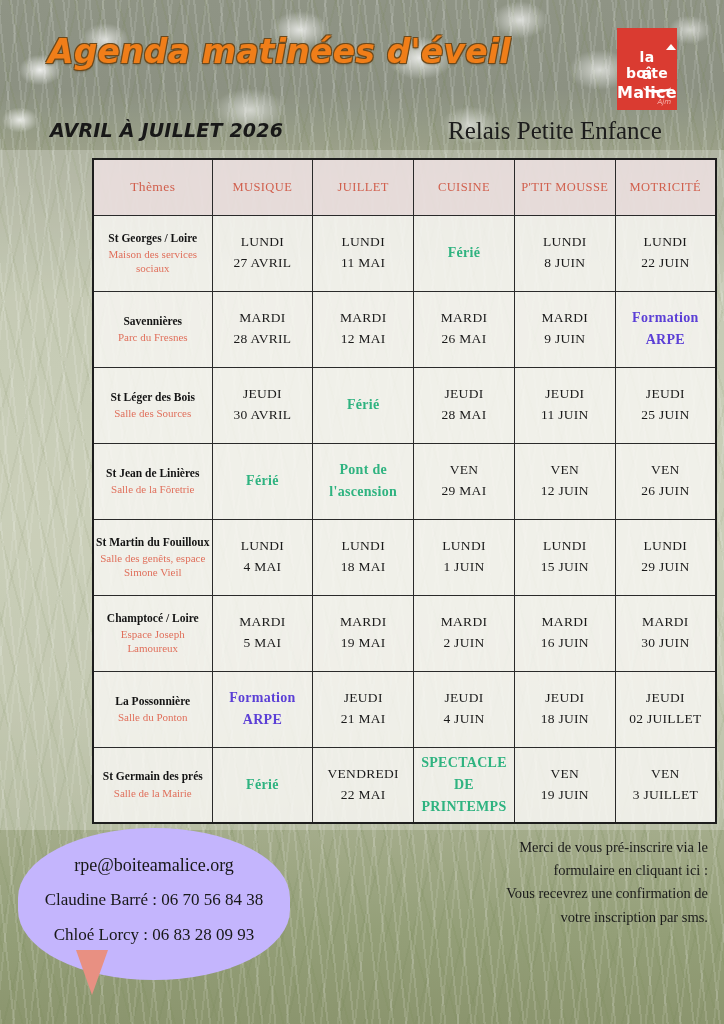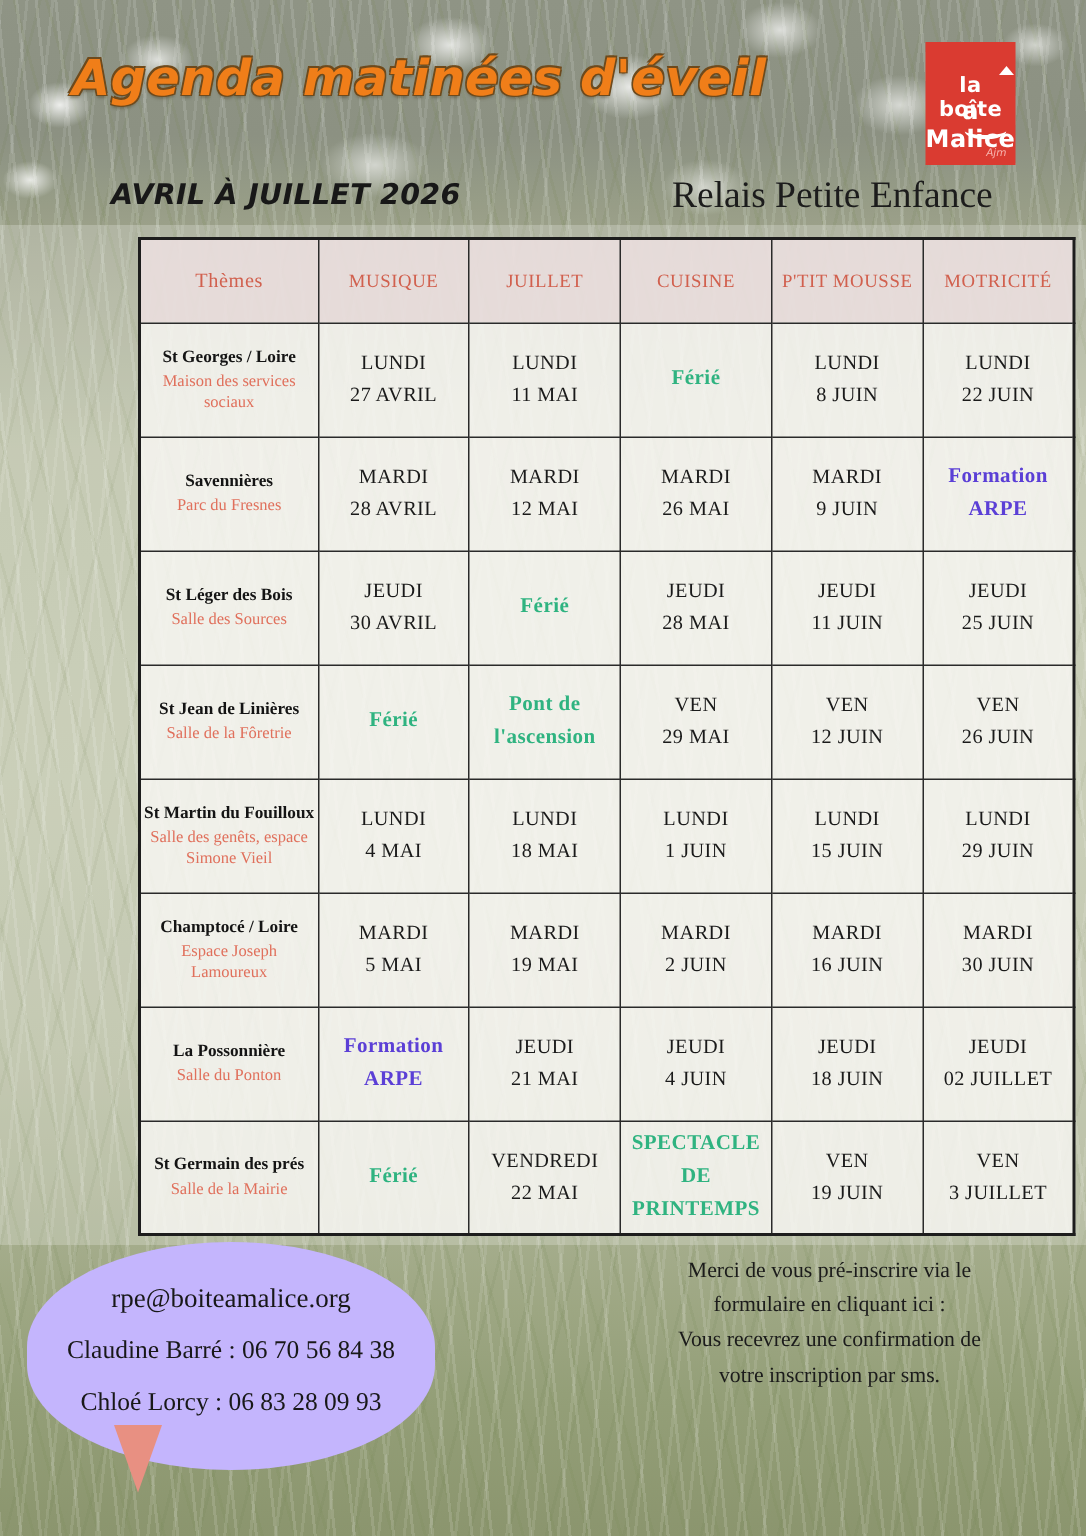--- a/index.html
+++ b/index.html
@@ -88,21 +88,21 @@
   }
   #logo .tag{
     position:absolute; right:6px; bottom:4px; color:#f7b4ad;
     font-size:7px; font-style:italic; font-family:"DejaVu Sans", sans-serif;
   }
 
   #period{
     position:absolute; left:50px; top:119px;
     font-family:"DejaVu Sans", sans-serif;
     font-weight:700; font-style:italic; font-size:19px;
-    color:#181818; letter-spacing:.2px;padding-left:24px;
+    color:#181818; letter-spacing:.2px;
   }
   #rpe{
     position:absolute; left:448px; top:117px;
     font-family:"Liberation Serif", serif;
     font-size:25px; color:#1c1c1c;
   }
 
   
   #agenda{
     position:absolute; left:63px; top:158px;
@@ -161,21 +161,21 @@
   }
   #bubble .bl{
     position:absolute; left:0; right:0; text-align:center;
     font-family:"Liberation Serif", serif; color:#181818;
   }
   #bubble .b1{ top:27px; font-size:18px; }
   #bubble .b2{ top:62px; font-size:17px;text-align:center; }
   #bubble .b3{ top:97px; font-size:17px; }
 
   #right-footer{
-    position:absolute; left:398px; top:836px; width:310px; text-align:center;
+    position:absolute; left:398px; top:836px; width:310px; text-align:right;
     font-family:"Liberation Serif", serif; color:#1b1b1b;
   }
   #right-footer .rf-line{ font-size:14.5px; line-height:1.6; }
   #inscriptions-wrap{
     position:relative; margin:24px auto 18px; width:260px; height:36px;
     display:flex; align-items:center; justify-content:center;
     background:linear-gradient(90deg, rgba(246,246,242,0) 0%, rgba(246,246,242,.88) 8%,
                rgba(246,246,242,.95) 50%, rgba(246,246,242,.88) 92%, rgba(246,246,242,0) 100%);
   }
   #inscriptions{

